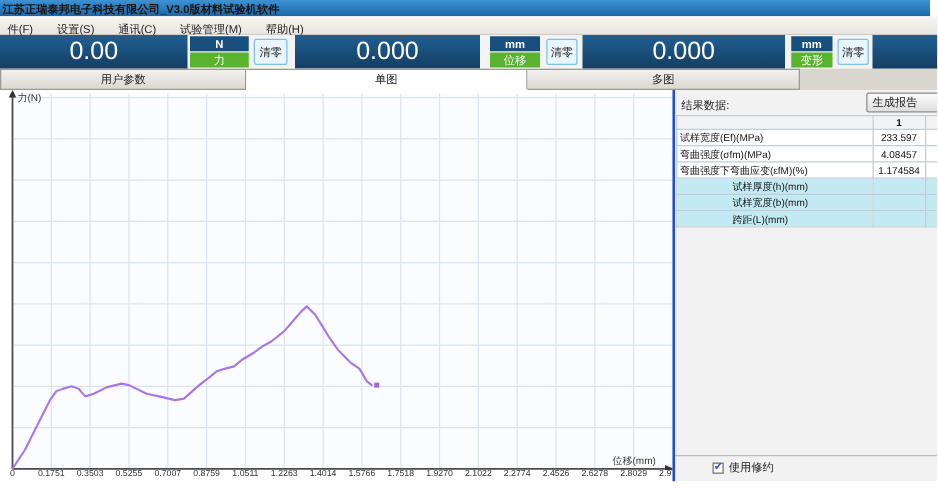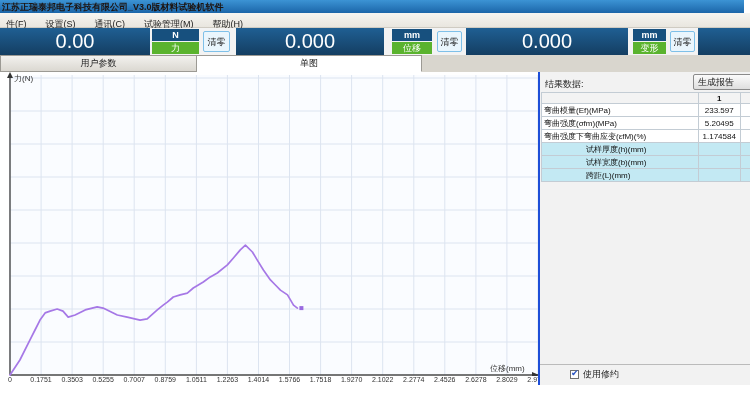--- a/index.html
+++ b/index.html
@@ -101,20 +101,21 @@
       <div class="chan">变形</div>
     </div>
     <button class="clearbtn c3">清零</button>
 
     <div class="filler"></div>
   </div>
 
   <div class="tabrow">
       <div class="tab">用户参数</div>
       <div class="tab selected">单图</div>
+      <div class="tab">多图</div>
     </div>
 
   <div class="chart">
     <svg id="plot" width="540" height="304">
       <rect id="plotbg" x="10" y="3" width="528" height="300" fill="#fafcff"></rect>
       <path id="gridpath" stroke="#dce4f0" stroke-width="1" fill="none" d="M10.0 3V303M41.1 3V303M72.1 3V303M103.2 3V303M134.2 3V303M165.3 3V303M196.4 3V303M227.4 3V303M258.5 3V303M289.5 3V303M320.6 3V303M351.6 3V303M382.7 3V303M413.8 3V303M444.8 3V303M475.9 3V303M506.9 3V303M538.0 3V303M10 270H538M10 237H538M10 204H538M10 171H538M10 138H538M10 105H538M10 72H538M10 39H538M10 6H538"></path>
       <path id="axispath" stroke="#4a4a4a" stroke-width="1.4" fill="none" d="M10 2V303M10 303H538"></path>
       <polygon id="yarrow" points="7,6 13,6 10,0" fill="#333"></polygon>
       <polygon id="xarrow" points="532,300 532,306 539,303" fill="#333"></polygon>
       <path id="curvepath" stroke="#a678e6" stroke-width="1.7" fill="none" stroke-linejoin="round" stroke-linecap="round" d="M10.0 303.0L19.9 288.0L30.0 267.9L35.0 258.0L40.0 248.1L45.1 240.9L50.1 239.1L57.2 237.0L63.0 239.1L68.2 245.1L75.1 243.0L85.2 237.9L97.2 234.9L103.1 236.1L117.3 243.0L127.2 245.1L140.1 248.1L147.2 246.9L157.3 237.9L163.2 233.1L167.3 230.1L173.3 225.0L180.2 222.9L187.3 221.1L193.3 216.0L203.3 210.0L210.3 204.9L217.3 201.0L227.4 192.9L233.4 186.0L240.3 177.9L245.4 173.1L252.4 180.0L257.3 188.1L263.4 198.0L270.4 207.9L275.4 213.0L280.4 218.1L287.5 222.9L293.5 233.1L297.4 236.1"></path>
@@ -150,27 +151,27 @@
     <table class="rtable">
       <thead>
           <tr>
             <th style="width: 156px;"></th>
             <th style="width: 42px;">1</th>
             <th style="width: 42px;">2</th>
           </tr>
         </thead>
       <tbody>
           <tr>
-            <td class="lbl">弯曲模量(Ef)(MPa)</td>
+            <td class="lbl">试样宽度(Ef)(MPa)</td>
             <td class="val">233.597</td>
             <td class="val">0.000</td>
           </tr>
           <tr>
             <td class="lbl">弯曲强度(σfm)(MPa)</td>
-            <td class="val">5.20495</td>
+            <td class="val">4.08457</td>
             <td class="val">0</td>
           </tr>
           <tr>
             <td class="lbl">弯曲强度下弯曲应变(εfM)(%)</td>
             <td class="val">1.174584</td>
             <td class="val">0</td>
           </tr>
           <tr class="hl">
             <td class="lbl">试样厚度(h)(mm)</td>
             <td class="val">10</td>

